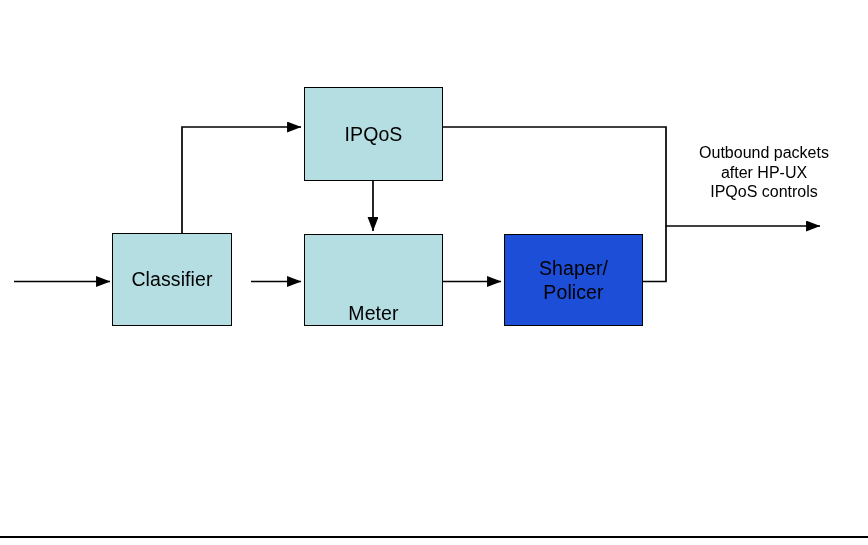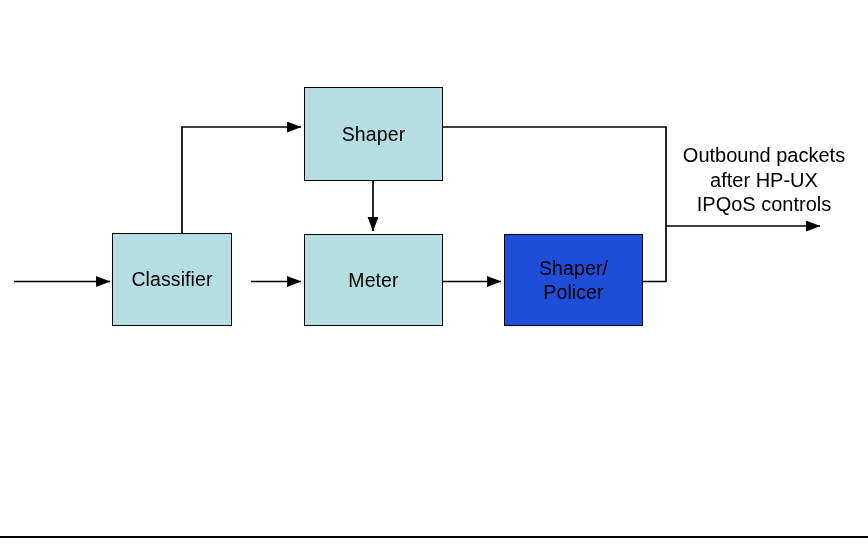--- a/index.html
+++ b/index.html
@@ -37,21 +37,21 @@
     line-height: 1.25;
     letter-spacing: 0.1px;
   }
   .node-label {
     display: block;
     white-space: pre-line;
   }
   .free-label {
     position: absolute;
     color: #000000;
-    font-size: 20px;
+    font-size: 16px;
     line-height: 1.23;
     white-space: pre-line;
   }
   .label-in {
     left: 14px;
     top: 222px;
     text-align: left;
   }
   .label-out {
     left: 672px;
@@ -107,24 +107,24 @@
     <g>
       <line x1="666" y1="226" x2="820" y2="226" stroke="#000000" stroke-width="1.7" marker-end="url(#arrowhead)"></line>
     </g>
   </svg>
 
   <div class="node-box" style="left:112px; top:233px; width:120px; height:93px; background:#b5dee3;">
     <span class="node-label">Classifier</span>
   </div>
 
   <div class="node-box" style="left:304px; top:87px; width:139px; height:94px; background:#b5dee3;">
-    <span class="node-label">Shaper</span>
+    <span class="node-label">IPQoS</span>
   </div>
 
-  <div class="node-box" style="left:304px; top:234px; width:139px; height:92px; background:#b5dee3;">
+  <div class="node-box" style="left:304px; top:234px; width:139px; height:92px; background:#b5dee3;align-items:flex-end;">
     <span class="node-label">Meter</span>
   </div>
 
   <div class="node-box" style="left:504px; top:234px; width:139px; height:92px; background:#1d4ed8;">
     <span class="node-label">Shaper/
 Policer</span>
   </div>
 
 
   <div class="free-label label-out">Outbound packets

